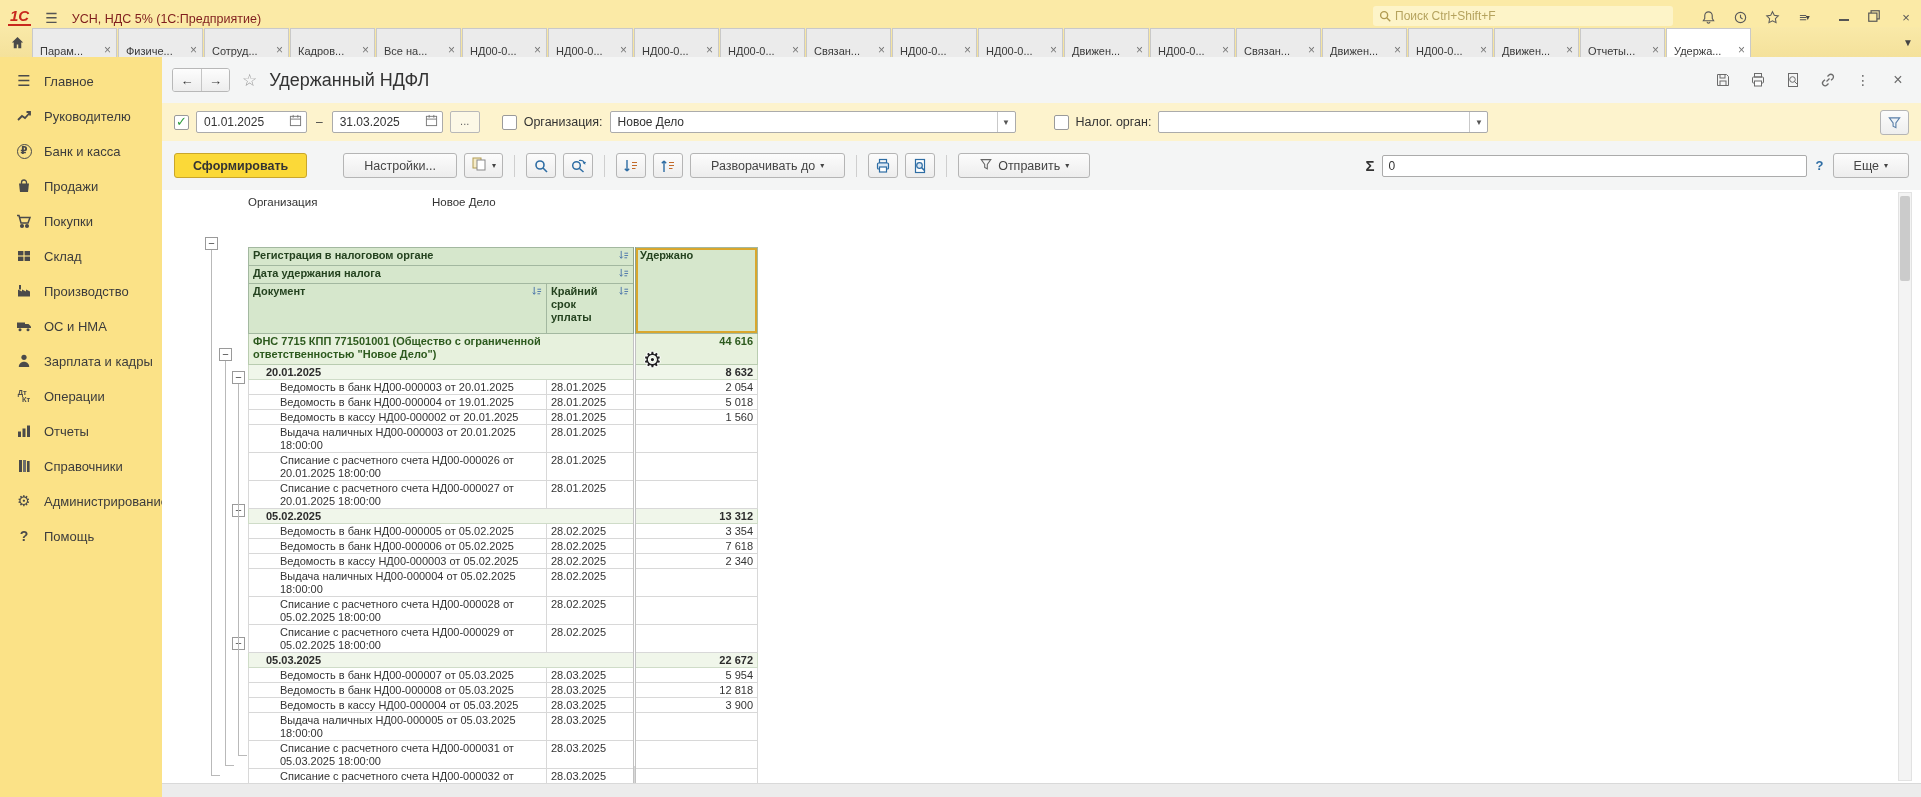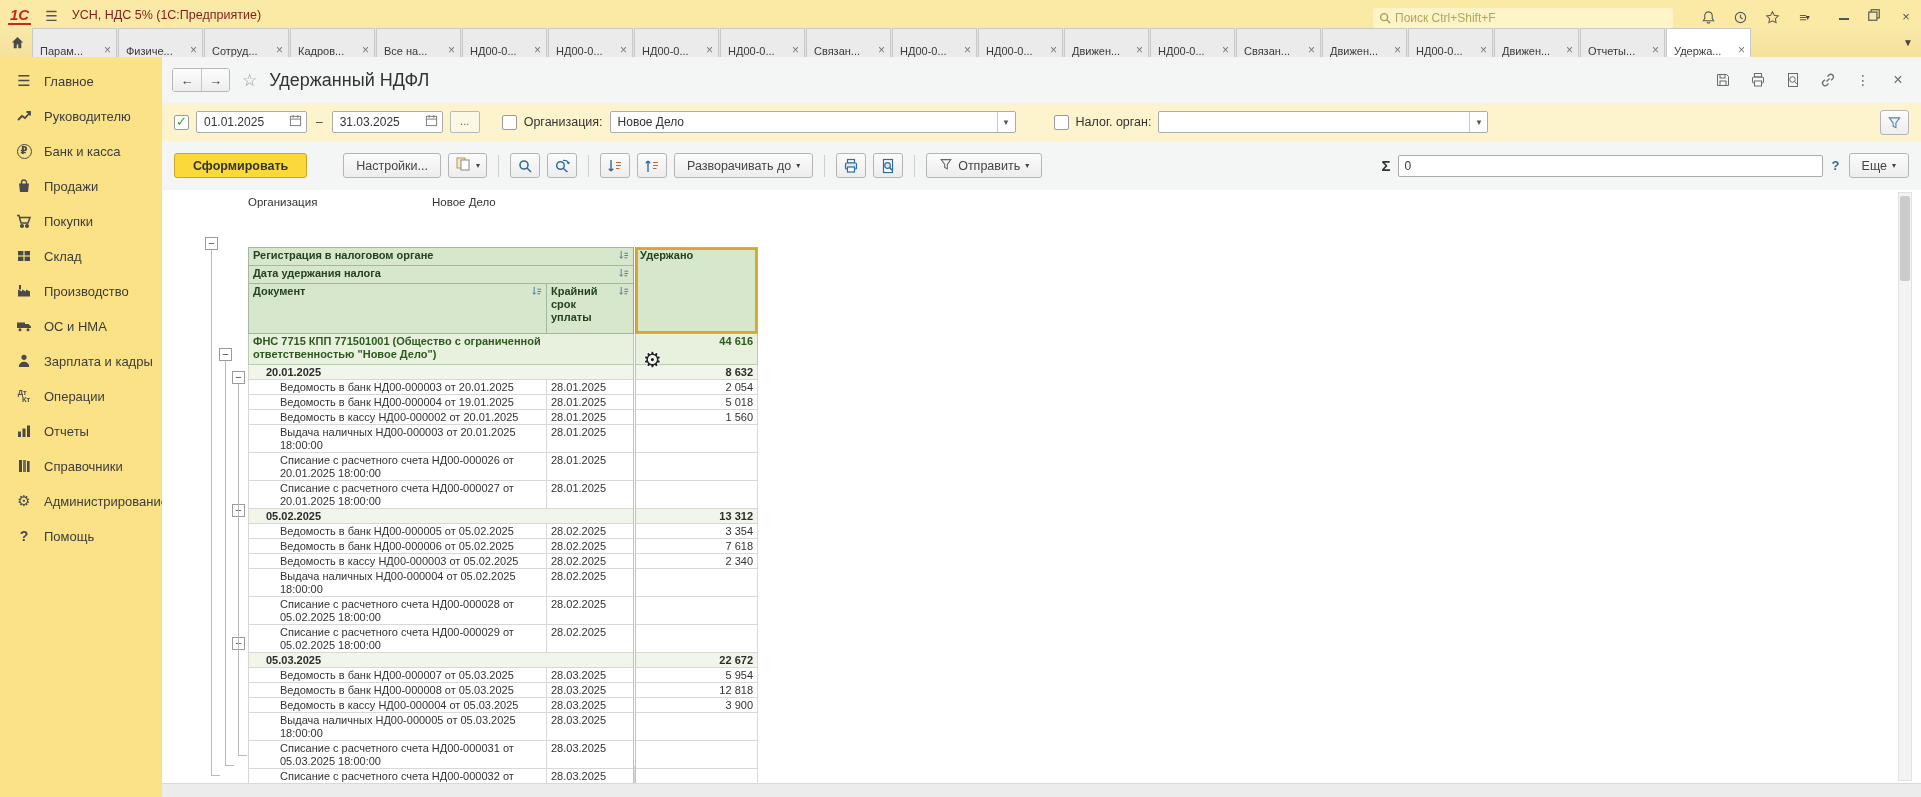--- a/index.html
+++ b/index.html
@@ -1,21 +1,21 @@
 <!DOCTYPE html>
 <html><head>
 <meta charset="utf-8">
 <style>
   * { margin:0; padding:0; box-sizing:border-box; }
   html,body { width:1921px; height:797px; overflow:hidden; }
   body { font-family:"Liberation Sans","DejaVu Sans",sans-serif; font-size:12px; color:#333; background:#f1f2f2; }
   .app { position:relative; width:1921px; height:797px; }
 
   
-  .titlebar { height:27px; background:#fbeaa6; display:flex; align-items:flex-start; padding:8px 8px; gap:10px; }
+  .titlebar { height:27px; background:#fbeaa6; display:flex; align-items:flex-end; padding:1px 8px; gap:10px; }
   .logo-1c { color:#c8281e; font-weight:bold; font-size:15px; font-style:italic; border-bottom:2px solid #c8281e; line-height:14px; padding:0 2px 1px 2px; }
   .hamburger { font-size:14px; color:#555; padding:0 4px; }
   .win-title { font-size:12.5px; color:#7f1d1d; }
   .tb-spacer { flex:1; }
   .tb-search { position:relative; width:300px; height:20px; background:#fdf4c8; border-radius:3px; margin-right:14px; }
   .tb-search svg { position:absolute; left:5px; top:3px; width:14px; height:14px; }
   .tb-search input { position:absolute; left:22px; top:0; width:272px; height:20px; border:none; background:transparent; font-size:12px; color:#666; outline:none; }
   .tb-search input::placeholder { color:#b5a35e; }
   .tb-ico { width:22px; height:18px; display:flex; align-items:center; justify-content:center; color:#5a5a5a; }
   .tb-ico svg { width:15px; height:15px; }
@@ -73,21 +73,21 @@
   .combo { position:relative; padding:0 22px 0 7px; font-size:12px; color:#333; }
   .combo .dd { position:absolute; right:0; top:0; width:18px; height:100%; border-left:1px solid #c9c9c9; display:flex; align-items:center; justify-content:center; color:#555; font-size:8px; }
   .combo-org { width:406px; }
   .combo-tax { width:330px; }
   .flt-spacer { flex:1; }
   .btn-funnel { width:29px; height:25px; background:linear-gradient(#fcfcfc,#eee); border:1px solid #b5b5b5; border-radius:3px; display:flex; align-items:center; justify-content:center; }
   .btn-funnel svg { width:15px; height:15px; }
 
   
   .toolbar { height:49px; display:flex; align-items:center; padding:0 12px; gap:7px;justify-content:flex-end; }
-  .btn { height:25px; border:1px solid #b5b5b5; border-radius:3px; background:linear-gradient(#fcfcfc,#ededed); display:flex; align-items:center; justify-content:center; font-size:12.5px; color:#444; padding:0 12px; gap:5px; white-space:nowrap; }
+  .btn { height:25px; border:1px solid #b5b5b5; border-radius:3px; background:linear-gradient(#fcfcfc,#ededed); display:flex; align-items:center; justify-content:center; font-size:12.5px; color:#444; padding:0 20px; gap:5px; white-space:nowrap; }
   .btn-generate { background:#fbd938; border-color:#c9a62c; color:#333; font-weight:bold; padding:0 18px; }
   .btn-ico { padding:0 6px; }
   .btn-ico svg { width:16px; height:16px; }
   .dd-arrow { font-size:8px; color:#444; }
   .tool-sep { width:1px; height:22px; background:#cfcfcf; margin:0 4px; }
   .sum-group { margin-left:auto; display:flex; align-items:center; gap:7px; }
   .sigma { font-size:15px; font-weight:bold; color:#333; }
   .sum-input { width:425px; height:22px; border:1px solid #ababab; border-radius:2px; background:#fff; font-size:12px; color:#333; padding:0 6px; outline:none; }
   .help-q { color:#2e6da4; font-weight:bold; font-size:13px; margin:0 2px; }
 

